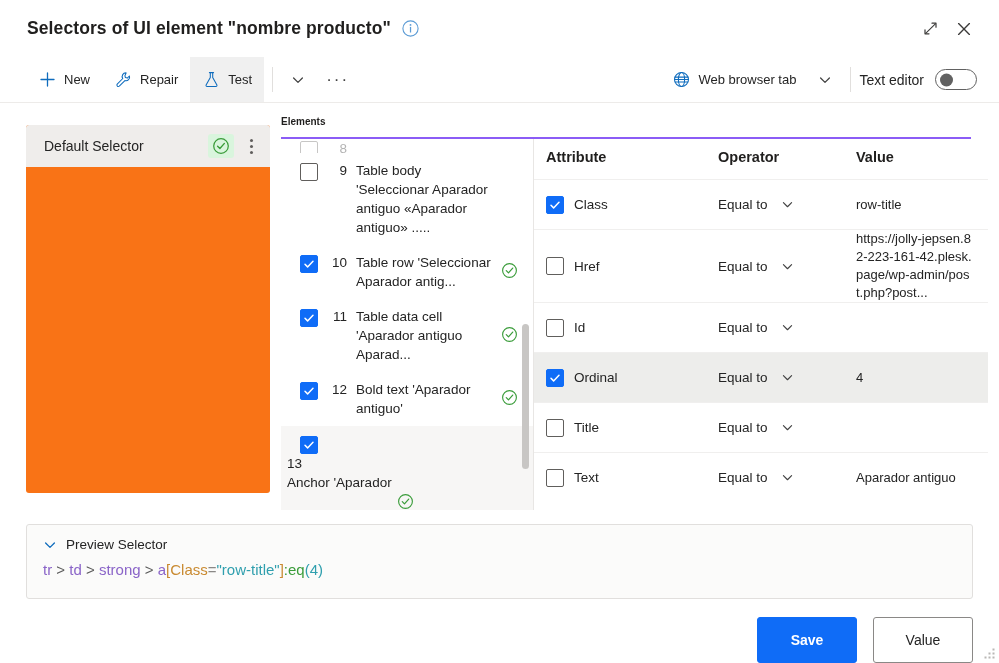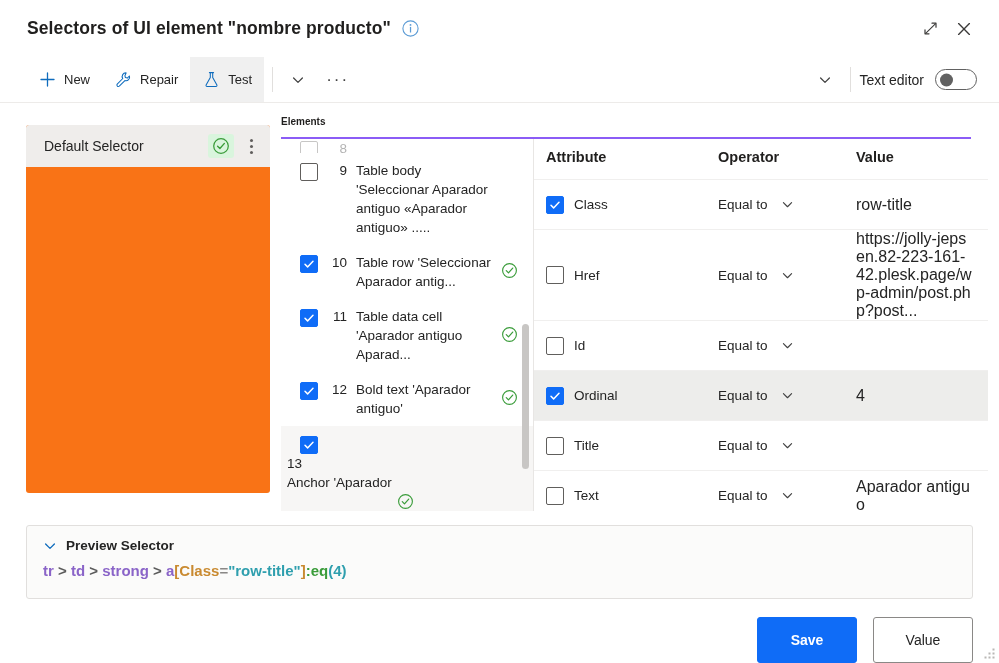--- a/index.html
+++ b/index.html
@@ -346,41 +346,40 @@
   .col-op {
     flex: 0 0 138px;
     display: flex;
     align-items: center;
     gap: 13px;
     font-size: 13.5px;
     color: #242424;
   }
   .col-val {
     flex: 1 1 auto;
-    font-size: 16px;
+    font-size: 13px;
     line-height: 18px;
     color: #242424;
     padding-right: 14px;
     word-break: break-all;
   }
   .head-attr { flex: 0 0 172px; }
   .head-op { flex: 0 0 138px; }
   .head-val { flex: 1 1 auto; }
   .caret-sm { color: #424242; display: inline-flex; }
 
   
   .preview {
     margin: 14px 26px 0 26px;
     border: 1px solid #e1dfdd;
     border-radius: 3px;
     background: #fbfbfa;
     padding: 12px 16px 16px 16px;
     box-sizing: border-box;
     height: 75px;
-    font-weight: bold;
   }
   .preview-head {
     display: flex;
     align-items: center;
     gap: 9px;
     font-size: 13.5px;
     color: #242424;
     cursor: pointer;
   }
   .preview-chevron { color: #0f6cbd; display: inline-flex; }
@@ -501,20 +500,30 @@
     <div class="cmd-caret">
       <svg width="14" height="14" viewBox="0 0 14 14">
         <path d="M2.6 5 L7 9.4 L11.4 5" fill="none" stroke="#424242" stroke-width="1.25" stroke-linecap="round" stroke-linejoin="round"></path>
       </svg>
     </div>
 
     <div class="cmd-ellipsis">···</div>
 
     <div class="cmdbar-spacer"></div>
 
+    <div class="cmd">
+      <span class="cmd-icon">
+        <svg width="17" height="17" viewBox="0 0 17 17">
+          <circle cx="8.5" cy="8.5" r="7" fill="none" stroke="#0f6cbd" stroke-width="1.1"></circle>
+          <ellipse cx="8.5" cy="8.5" rx="3.1" ry="7" fill="none" stroke="#0f6cbd" stroke-width="1.1"></ellipse>
+          <path d="M1.8 6.1 L15.2 6.1 M1.8 11 L15.2 11 M1.5 8.5 L15.5 8.5" stroke="#0f6cbd" stroke-width="1.05"></path>
+        </svg>
+      </span>
+      <span>Web browser tab</span>
+    </div>
     <div class="cmd-caret">
       <svg width="14" height="14" viewBox="0 0 14 14">
         <path d="M2.6 5 L7 9.4 L11.4 5" fill="none" stroke="#424242" stroke-width="1.25" stroke-linecap="round" stroke-linejoin="round"></path>
       </svg>
     </div>
 
     <div class="vdiv"></div>
 
     <div class="toggle-wrap">
       <span class="toggle-label">Text editor</span>

